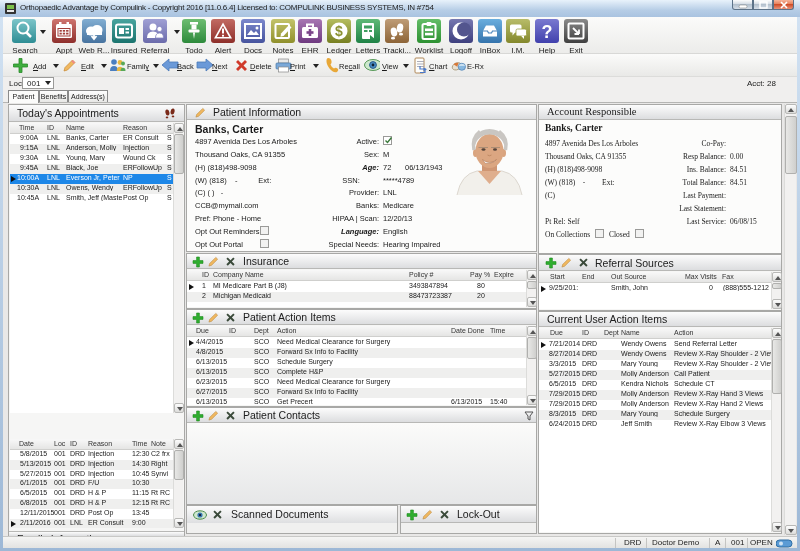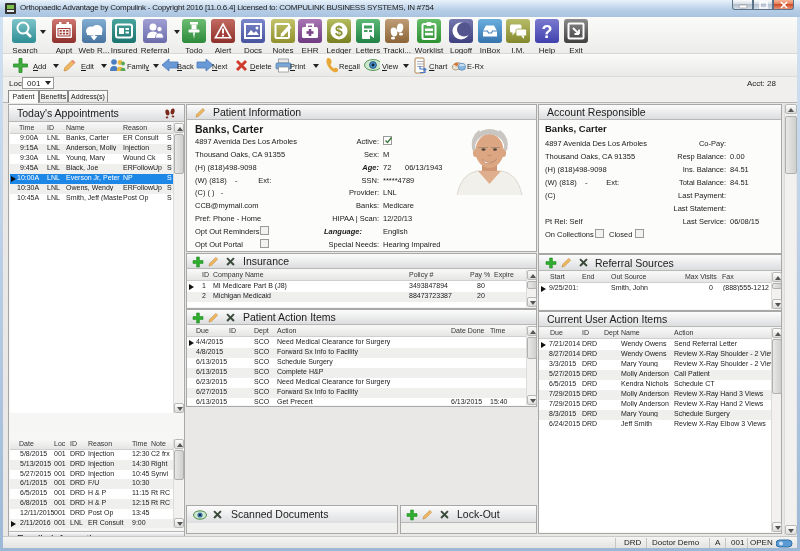--- a/index.html
+++ b/index.html
@@ -485,29 +485,29 @@
     <span class="abs" style="left:120px;top:32px;width:72px;text-align:right">Active:</span>
         <span class="ck" style="left:196px;top:31px;background:#fff"></span>
         <svg class="abs" style="left:197px;top:31px" width="9" height="9">
           <path d="M1.5 4.5 L3.5 6.5 L7.5 1.5" stroke="#3a7a3a" stroke-width="1.4" fill="none"></path>
         </svg>
     <span class="abs" style="left:120px;top:45px;width:72px;text-align:right">Sex:</span>
         <span class="abs" style="left:196px;top:45px">M</span>
     <b class="abs" style="left:120px;top:58px;width:72px;text-align:right;font-style:italic">Age:</b>
         <span class="abs" style="left:196px;top:58px">72</span>
         <span class="abs" style="left:218px;top:58px">06/13/1943</span>
-    <span class="abs" style="left:120px;top:71px;width:72px;text-align:right">SSN:</span>
+    <span class="abs" style="left:128px;top:71px;width:72px;text-align:center">SSN:</span>
         <span class="abs" style="left:196px;top:71px">*****4789</span>
     <span class="abs" style="left:120px;top:83px;width:72px;text-align:right">Provider:</span>
         <span class="abs" style="left:196px;top:83px">LNL</span>
     <span class="abs" style="left:120px;top:96px;width:72px;text-align:right">Banks:</span>
         <span class="abs" style="left:196px;top:96px">Medicare</span>
     <span class="abs" style="left:120px;top:109px;width:72px;text-align:right">HIPAA | Scan:</span>
         <span class="abs" style="left:196px;top:109px">12/20/13</span>
-    <b class="abs" style="left:120px;top:122px;width:72px;text-align:center;font-style:italic">Language:</b>
+    <b class="abs" style="left:120px;top:122px;width:72px;text-align:right;font-style:italic">Language:</b>
         <span class="abs" style="left:196px;top:122px">English</span>
     <span class="abs" style="left:100px;top:135px;width:92px;text-align:right">Special Needs:</span>
         <span class="abs" style="left:196px;top:135px">Hearing Impaired</span>
     <svg class="abs" style="left:262px;top:21px" width="81" height="69" viewBox="0 0 81 69">
           <rect width="81" height="69" fill="#fcfcfb"></rect>
           <path d="M8 69 Q12 48 28 45 L53 45 Q69 48 73 69 Z" fill="#f2f0eb"></path>
           <path d="M8 69 Q12 48 28 45 L53 45 Q69 48 73 69" fill="none" stroke="#dcd7cf" stroke-width="1"></path>
           <rect x="33" y="34" width="15" height="14" fill="#cf9673"></rect>
           <path d="M29 45 L40.5 58 L52 45 Z" fill="#dfae8d"></path>
           <ellipse cx="26.5" cy="27" rx="2.5" ry="4" fill="#d9a47f"></ellipse>
@@ -627,20 +627,38 @@
           </div>
       <div class="arrowm" style="left:2px;top:3px"></div>
     </div>
     <div class="sb" style="right:0;top:16px;bottom:1px;">
           <div class="up"></div>
           <div class="th" style="top:11px;height:8px"></div>
           <div class="dn"></div>
         </div>
   </div>
 
+  <div class="panel" style="left:0;top:303px;width:351px;height:98px;">
+    <div class="bighead" style="height:15px">
+          <svg class="abs" style="left:5px;top:2px" width="12" height="12">
+            <use href="#plus"></use>
+          </svg>
+          <svg class="abs" style="left:21px;top:2px" width="11" height="11">
+            <use href="#pen"></use>
+          </svg>
+          <svg class="abs" style="left:38px;top:2px" width="11" height="11">
+            <use href="#xdel"></use>
+          </svg>
+          <span style="left:56px;top:1px">Patient Contacts</span>
+          <svg class="abs" style="left:337px;top:3px" width="10" height="10">
+            <use href="#fun"></use>
+          </svg>
+        </div>
+    <div class="abs" style="left:0;top:15px;right:0;bottom:0;background:linear-gradient(#fbfbfa,#e6e7e8)"></div>
+  </div>
 
   <div class="panel" style="left:0;top:401px;width:212px;height:29px;">
     <div class="bighead" style="height:19px">
           <svg class="abs" style="left:6px;top:4px" width="14" height="10">
             <use href="#eye"></use>
           </svg>
           <svg class="abs" style="left:25px;top:3px" width="11" height="11">
             <use href="#xdel"></use>
           </svg>
           <span style="left:44px;top:2px">Scanned Documents</span>
@@ -659,21 +677,21 @@
             <use href="#xdel"></use>
           </svg>
           <span style="left:56px;top:2px">Lock-Out</span>
         </div>
     <div class="abs" style="left:0;top:17px;right:0;bottom:0;background:#f0f0ef"></div>
   </div>
 </div>
 
 <div class="panel" style="left:535px;top:1px;width:244px;height:430px;border:none;background:none">
 
-  <div class="panel" style="left:0;top:0;width:244px;height:150px;">
+  <div class="panel" style="left:0;top:0;width:244px;height:150px;font-family:Liberation Serif, serif;">
     <div class="bighead" style="height:15px">
           <span style="left:8px;top:1px">Account Responsible</span>
         </div>
     <div class="abs" style="left:0;top:15px;right:0;bottom:0;background:#fcfcfb"></div>
     <b class="abs" style="left:6px;top:18px;font-size:9.5px">Banks, Carter</b>
     <span class="abs" style="left:6px;top:34px">4897 Avenida Des Los Arboles</span>
     <span class="abs" style="left:6px;top:47px">Thousand Oaks, CA  91355</span>
     <span class="abs" style="left:6px;top:60px">(H)  (818)498-9098</span>
     <span class="abs" style="left:6px;top:73px">(W) (818)&nbsp;&nbsp;&nbsp;&nbsp;-&nbsp;&nbsp;&nbsp;&nbsp;&nbsp;&nbsp;&nbsp;&nbsp;&nbsp;Ext:</span>
     <span class="abs" style="left:6px;top:86px">(C)</span>

